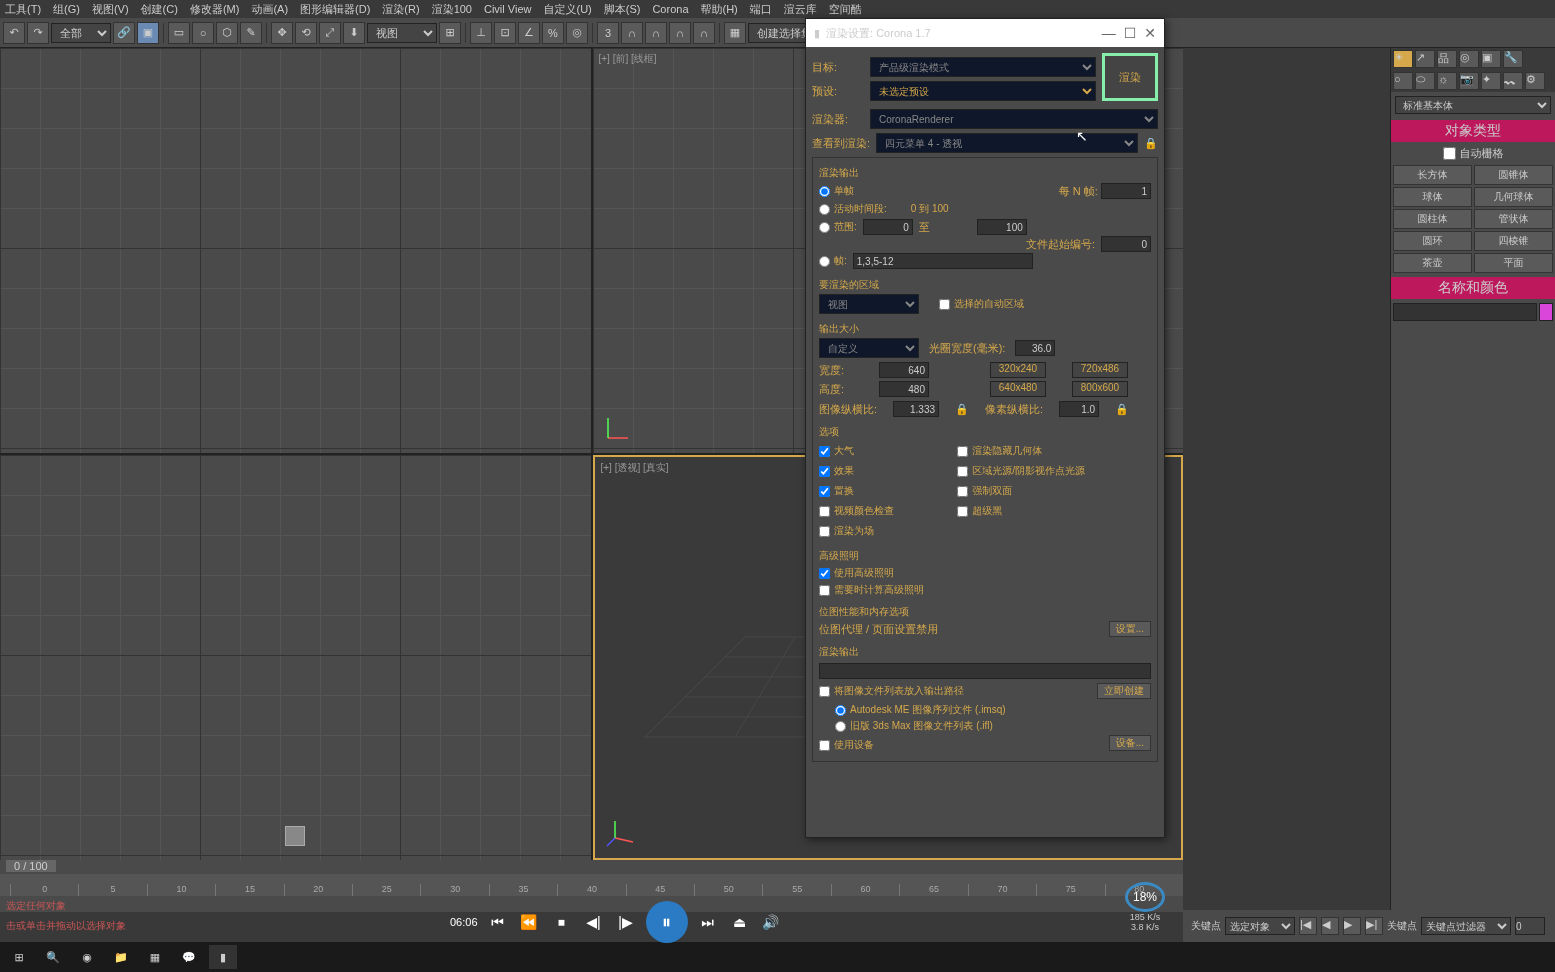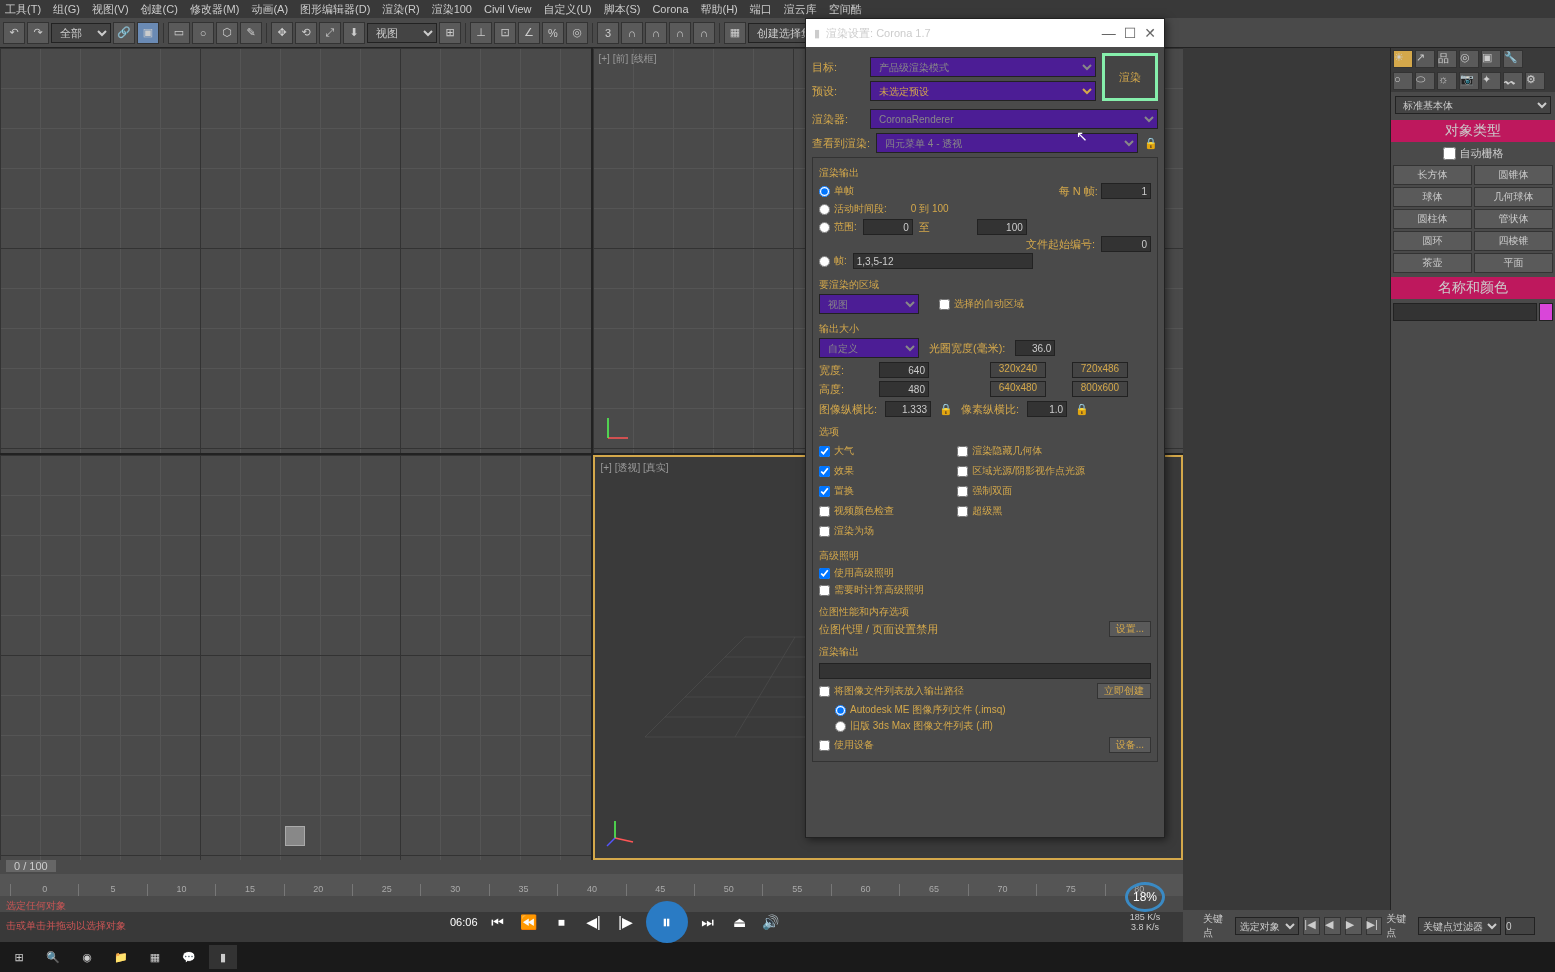--- a/index.html
+++ b/index.html
@@ -30,35 +30,35 @@
 .rp-tab{width:20px;height:18px;background:#5a5a5a;border:1px solid #333}
 .rp-section{padding:4px}
 .rp-select{width:100%;height:18px;background:#444;border:1px solid #222;color:#ccc;padding:0 3px;font-size:10px}
 .rp-header{background:#be185d;text-align:center;padding:2px;color:#ccc;margin:2px 0;font-size:14px}
 .rp-grid{display:grid;grid-template-columns:1fr 1fr;gap:2px;padding:2px}
 .rp-btn{background:#5a5a5a;border:1px solid #333;text-align:center;padding:2px;color:#ccc;font-size:10px;cursor:pointer}
 .rp-check{display:flex;align-items:center;gap:4px;padding:2px;justify-content:center}
 .color-swatch{width:18px;height:18px;background:#d946d9;border:1px solid #222}
 .swatch-row{display:flex;gap:2px;padding:2px}
 .swatch-input{flex:1;height:18px;background:#333;border:1px solid #222}
-.bottom-right{position:absolute;bottom:30px;right:0;width:372px;height:32px;background:#4a4a4a;display:flex;align-items:center;gap:4px;padding:0 20px}
+.bottom-right{position:absolute;bottom:30px;right:0;width:372px;height:32px;background:#4a4a4a;display:flex;align-items:center;gap:4px;padding:0 8px}
 .br-label{color:#ccc;font-size:10px}
 .br-select{height:18px;background:#444;border:1px solid #222;color:#ccc;font-size:10px}
 .br-btn{width:18px;height:18px;background:#5a5a5a;border:1px solid #333}
 .taskbar{position:absolute;bottom:0;left:0;right:0;height:30px;background:#1a1a1a;display:flex;align-items:center;padding:0 5px;gap:6px}
 .task-icon{width:28px;height:24px;display:flex;align-items:center;justify-content:center}
 .dialog{position:absolute;top:18px;left:805px;width:360px;height:820px;background:#4a4a4a;border:1px solid #222;box-shadow:2px 2px 8px rgba(0,0,0,.5);z-index:100}
 .dlg-title{height:28px;background:#fff;display:flex;align-items:center;padding:0 8px;color:#333;justify-content:space-between}
 .dlg-title-text{color:#333;font-size:12px;display:flex;align-items:center;gap:6px}
 .dlg-ctrls{display:flex;gap:8px}
 .dlg-ctrl{color:#666;cursor:pointer;font-size:14px}
 .dlg-body{padding:6px;overflow-y:auto;height:calc(100% - 28px)}
 .dlg-row{display:flex;align-items:center;gap:6px;margin:4px 0}
 .dlg-label{color:#d4a84b;font-size:11px;min-width:52px}
-.dlg-select{flex:1;height:20px;background:#4c1d95;border:1px solid #222;color:#888;padding:0 4px;font-size:10px}
+.dlg-select{flex:1;height:20px;background:#0f172a;border:1px solid #222;color:#888;padding:0 4px;font-size:10px}
 .dlg-select.orange{color:#d4a84b}
 .dlg-render-btn{width:56px;height:48px;background:#444;border:3px solid #86efac;color:#d4a84b;display:flex;align-items:center;justify-content:center;margin-left:auto}
 .dlg-tabs{display:flex;gap:0;margin:6px 0 0;border-bottom:1px solid #222}
 .dlg-tab{padding:4px 10px;background:#3a3a3a;border:1px solid #222;color:#d4a84b;font-size:10px;cursor:pointer}
 .dlg-tab.active{background:#5a5a5a}
 .dlg-rollout{border:1px solid #333;margin:4px 0;background:#4a4a4a}
 .dlg-rollout-hdr{background:#3a3a3a;text-align:center;padding:2px;color:#ccc;font-size:10px;border-bottom:1px solid #333}
 .dlg-rollout-body{padding:6px}
 .dlg-group-title{color:#d4a84b;font-size:10px;margin:2px 0}
 .dlg-radio{display:flex;align-items:center;gap:4px;margin:2px 0}
@@ -374,21 +374,21 @@
             <span class="dlg-label">高度:</span>
               <input class="dlg-spinner" value="480" style="">
           </div>
           <div class="preset-grid" style="flex:1">
             <div class="dlg-preset-btn">320x240</div>
             <div class="dlg-preset-btn">720x486</div>
             <div class="dlg-preset-btn">640x480</div>
             <div class="dlg-preset-btn">800x600</div>
           </div>
         </div>
-        <div style="display:flex;gap:8px;align-items:center;margin-top:4px">
+        <div style="display:flex;gap:16px;align-items:center;margin-top:4px">
           <span class="dlg-label">图像纵横比:</span>
             <input class="dlg-spinner" style="width: 46px;" value="1.333">
             <span class="lock-icon">🔒</span>
           <span class="dlg-label">像素纵横比:</span>
             <input class="dlg-spinner" style="width: 40px;" value="1.0">
             <span class="lock-icon">🔒</span>
         </div>
 
         <div class="dlg-group-title" style="margin-top:8px">选项</div>
         <div style="display:grid;grid-template-columns:1fr 1.4fr">
@@ -456,21 +456,21 @@
           <button class="dlg-btn-sm">立即创建</button>
         </div>
         <label class="dlg-radio" style="margin-left:16px">
             <input type="radio" checked="" style="">
             <span>Autodesk ME 图像序列文件 (.imsq)</span>
           </label>
         <label class="dlg-radio" style="margin-left:16px">
             <input type="radio" style="">
             <span>旧版 3ds Max 图像文件列表 (.ifl)</span>
           </label>
-        <div style="display:flex;justify-content:space-between;align-items:center">
+        <div style="display:flex;justify-content:space-between;align-items:flex-start">
           <label class="dlg-check">
               <input type="checkbox" style="">
               <span>使用设备</span>
             </label>
           <button class="dlg-btn-sm">设备...</button>
         </div>
         
         
       </div>
     </div>

